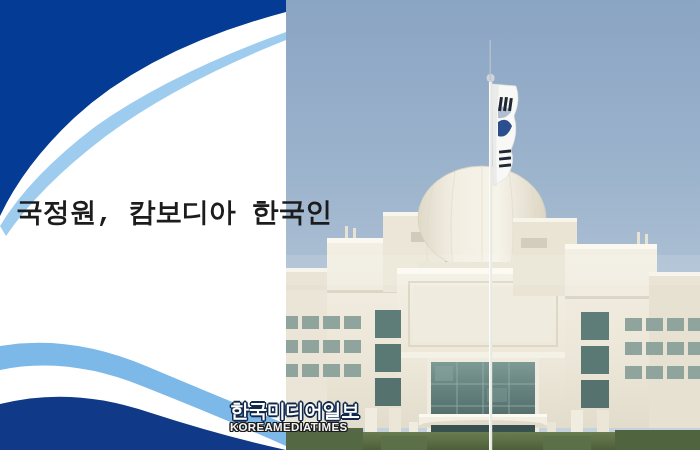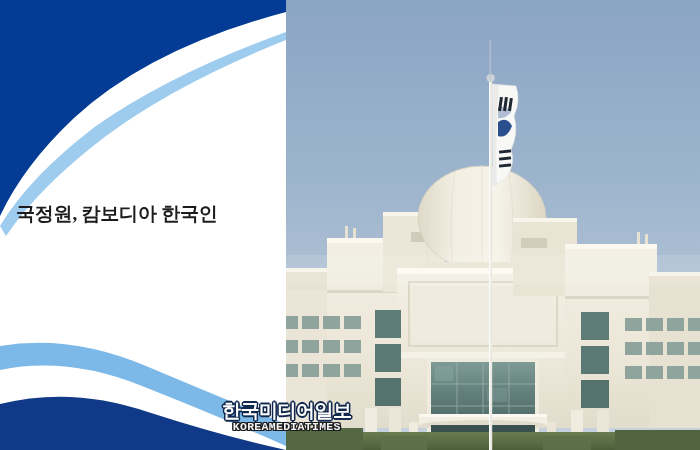--- a/index.html
+++ b/index.html
@@ -44,55 +44,55 @@
 
   
   .headline {
     position: absolute;
     left: 16px;
     top: 190px;
     width: 262px;
     z-index: 5;
   }
   .headline-line {
-    font-family: Liberation Serif, serif;
-    font-size: 19px;
+    font-family: Liberation Mono, monospace;
+    font-size: 27px;
     font-weight: 700;
     line-height: 48px;
     color: #1c1c1c;
     white-space: nowrap;
     letter-spacing: -0.2px;
   }
 
   
   .watermark {
     position: absolute;
-    left: 218px;
+    left: 226px;
     top: 399px;
     z-index: 9;
-    text-align: center;
+    text-align: left;
     padding: 1px 4px 2px 4px;
   }
   .wm-ko {
     display: block;
     font-family: "Liberation Sans", "DejaVu Sans", sans-serif;
     font-size: 19px;
     font-weight: 700;
     color: #ffffff;
     letter-spacing: -0.5px;
     line-height: 21px;
     text-shadow:
       -1.3px -1.3px 0 #12294d, 1.3px -1.3px 0 #12294d,
       -1.3px  1.3px 0 #12294d, 1.3px  1.3px 0 #12294d,
        0    -1.6px 0 #12294d,  0     1.6px 0 #12294d,
       -1.6px  0    0 #12294d,  1.6px 0    0 #12294d;
   }
   .wm-en {
     display: block;
-    font-family: Liberation Mono, monospace;
+    font-family: Liberation Sans, sans-serif;
     font-size: 11.5px;
     font-weight: 700;
     color: #f2f2f2;
     letter-spacing: 0.3px;
     line-height: 12px;
     text-shadow:
       -1.1px -1.1px 0 #1b1b1b, 1.1px -1.1px 0 #1b1b1b,
       -1.1px  1.1px 0 #1b1b1b, 1.1px  1.1px 0 #1b1b1b,
        0    -1.3px 0 #1b1b1b,  0     1.3px 0 #1b1b1b,
       -1.3px  0    0 #1b1b1b,  1.3px 0    0 #1b1b1b;

